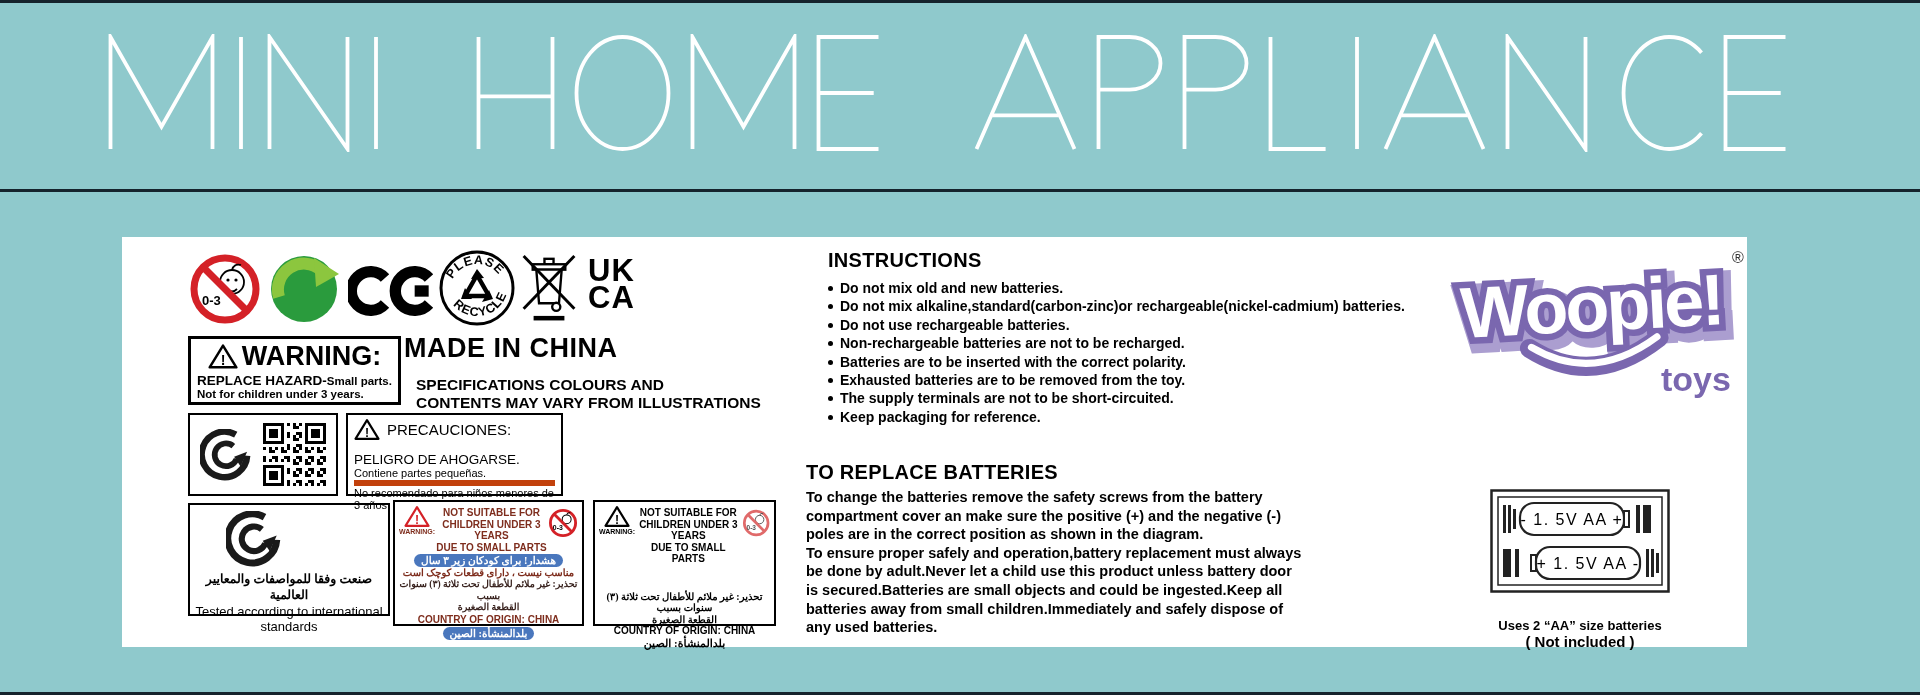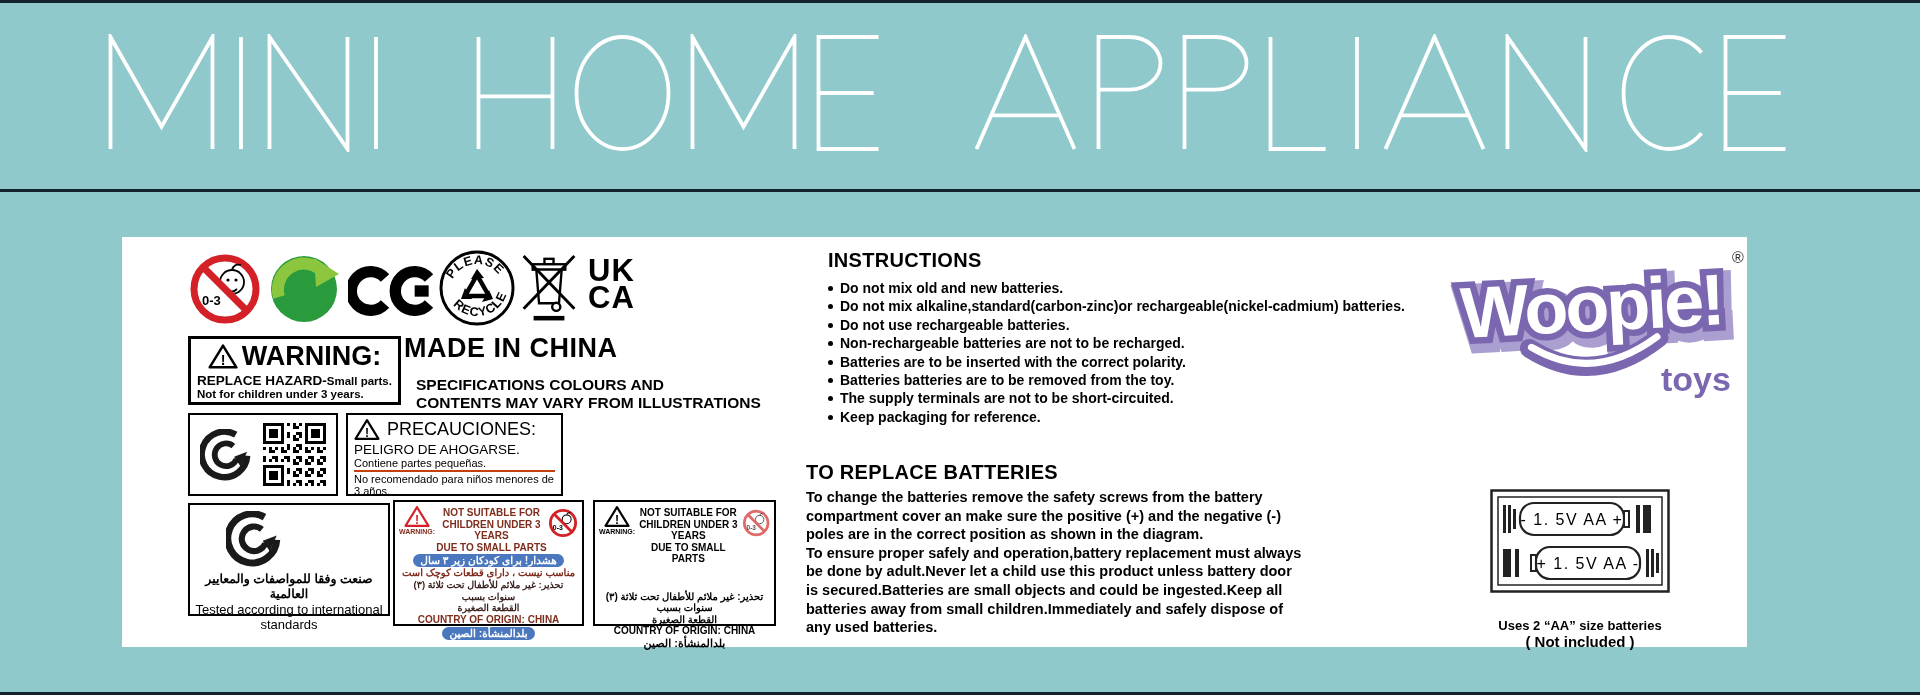--- a/index.html
+++ b/index.html
@@ -24,41 +24,41 @@
   .warn-choke .l1 .sm{font-size:11.5px;}
   .warn-choke .l2{font-size:11.5px;font-weight:bold;}
 
   .made-title{left:282px;top:96px;font-size:27px;font-weight:bold;letter-spacing:.5px;}
   .specs{left:294px;top:139px;font-size:15.5px;font-weight:bold;line-height:17.5px;}
 
   .qr-box{left:66px;top:176px;width:150px;height:83px;border:2px solid #000;box-sizing:border-box;
           display:flex;align-items:center;justify-content:space-evenly;}
   .prec-box{left:224px;top:176px;width:217px;height:83px;border:2px solid #000;box-sizing:border-box;padding:3px 6px;}
   .prec-box .trow{display:flex;align-items:center;gap:7px;}
-  .prec-box .ptitle{font-size:18px;}
-  .prec-box .p1{font-size:13.5px;margin-top:1px;}
-  .prec-box .p2{font-size:11px;border-bottom:2px solid #c2410c;padding-bottom:1px;}
+  .prec-box .ptitle{font-size:15px;}
+  .prec-box .p1{font-size:13.5px;margin-top:11px;}
+  .prec-box .p2{font-size:11px;border-bottom:6px solid #c2410c;padding-bottom:1px;}
   .prec-box .p3{font-size:11px;padding-top:1px;}
 
   .tested-box{left:66px;top:266px;width:202px;height:113px;border:2px solid #000;box-sizing:border-box;text-align:center;}
   .tested-box .mark{margin-top:6px;margin-right:70px;}
   .tested-box .ar-line{font-size:12.5px;font-weight:bold;}
   .tested-box .en-line{font-size:13px;margin-top:1px;}
 
   .wbox{border:2px solid #000;box-sizing:border-box;padding:3px 4px;text-align:center;}
   .wboxB{left:271px;top:263px;width:191px;height:126px;}
   .wboxC{left:471px;top:263px;width:183px;height:126px;}
   .wbox .trow{display:flex;align-items:flex-start;justify-content:space-between;}
   .wbox .tricol{display:flex;flex-direction:column;align-items:center;width:36px;}
   .wbox .trilabel{font-size:7px;font-weight:bold;}
   .wbox .heading{font-size:10px;font-weight:bold;line-height:11.5px;padding-top:2px;}
   .wboxB .heading,.wboxB .trilabel{color:var(--maroon,#7e2d1d);}
   .pill{display:block;margin:1px auto 0;width:max-content;max-width:100%;background:var(--blue,#4a77bd);
         color:#fff;border-radius:7px;padding:0 7px;font-size:10.5px;font-weight:bold;line-height:13px;}
-  .ar{font-family:Liberation Sans, sans-serif;direction:rtl;text-align:center;}
+  .ar{font-family:Liberation Serif, serif;direction:rtl;text-align:center;}
   .wboxB .farsi2{font-size:10px;font-weight:bold;color:var(--maroon,#7e2d1d);line-height:12px;}
   .arline{font-size:9.5px;font-weight:bold;line-height:11.5px;}
   .wboxB .arline{color:#3a2420;}
   .origin{font-size:10px;font-weight:bold;line-height:12px;}
   .wboxB .origin{color:var(--maroon,#7e2d1d);}
   .wboxC .gap{height:26px;}
   .wboxC .arline{font-size:10px;}
   .wboxC .originar{font-size:11px;font-weight:bold;}
 
   .instr{left:706px;top:12px;width:600px;}
@@ -404,21 +404,21 @@
     </div>
 
     <div class="abs instr">
       <h2>INSTRUCTIONS</h2>
       <div class="bullets">
         <div class="bullet">Do not mix old and new batteries.</div>
         <div class="bullet">Do not mix alkaline,standard(carbon-zinc)or rechargeable(nickel-cadmium) batteries.</div>
         <div class="bullet">Do not use rechargeable batteries.</div>
         <div class="bullet">Non-rechargeable batteries are not to be recharged.</div>
         <div class="bullet">Batteries are to be inserted with the correct polarity.</div>
-        <div class="bullet">Batteries batteries are to be removed from the toy.</div>
+        <div class="bullet">Exhausted batteries are to be removed from the toy.</div>
         <div class="bullet">The supply terminals are not to be short-circuited.</div>
         <div class="bullet">Keep packaging for reference.</div>
       </div>
     </div>
 
     <div class="abs replace">
       <h2>TO REPLACE BATTERIES</h2>
       <div class="para">
         <div class="rline">To change the batteries remove the safety screws from the battery</div>
         <div class="rline">compartment cover an make sure the positive (+) and the negative (-)</div>

